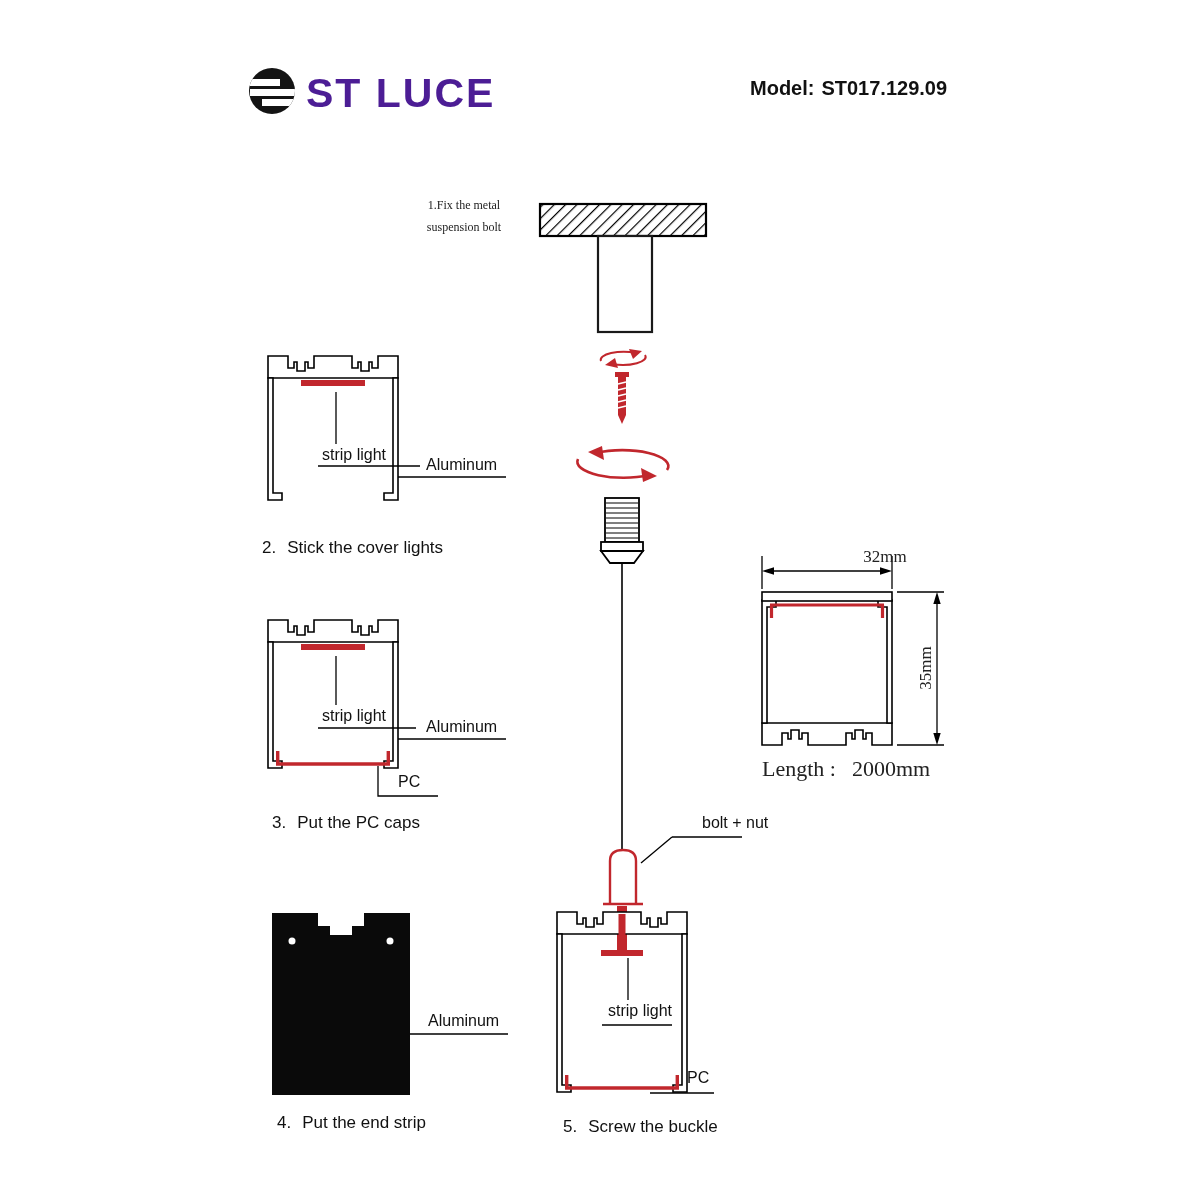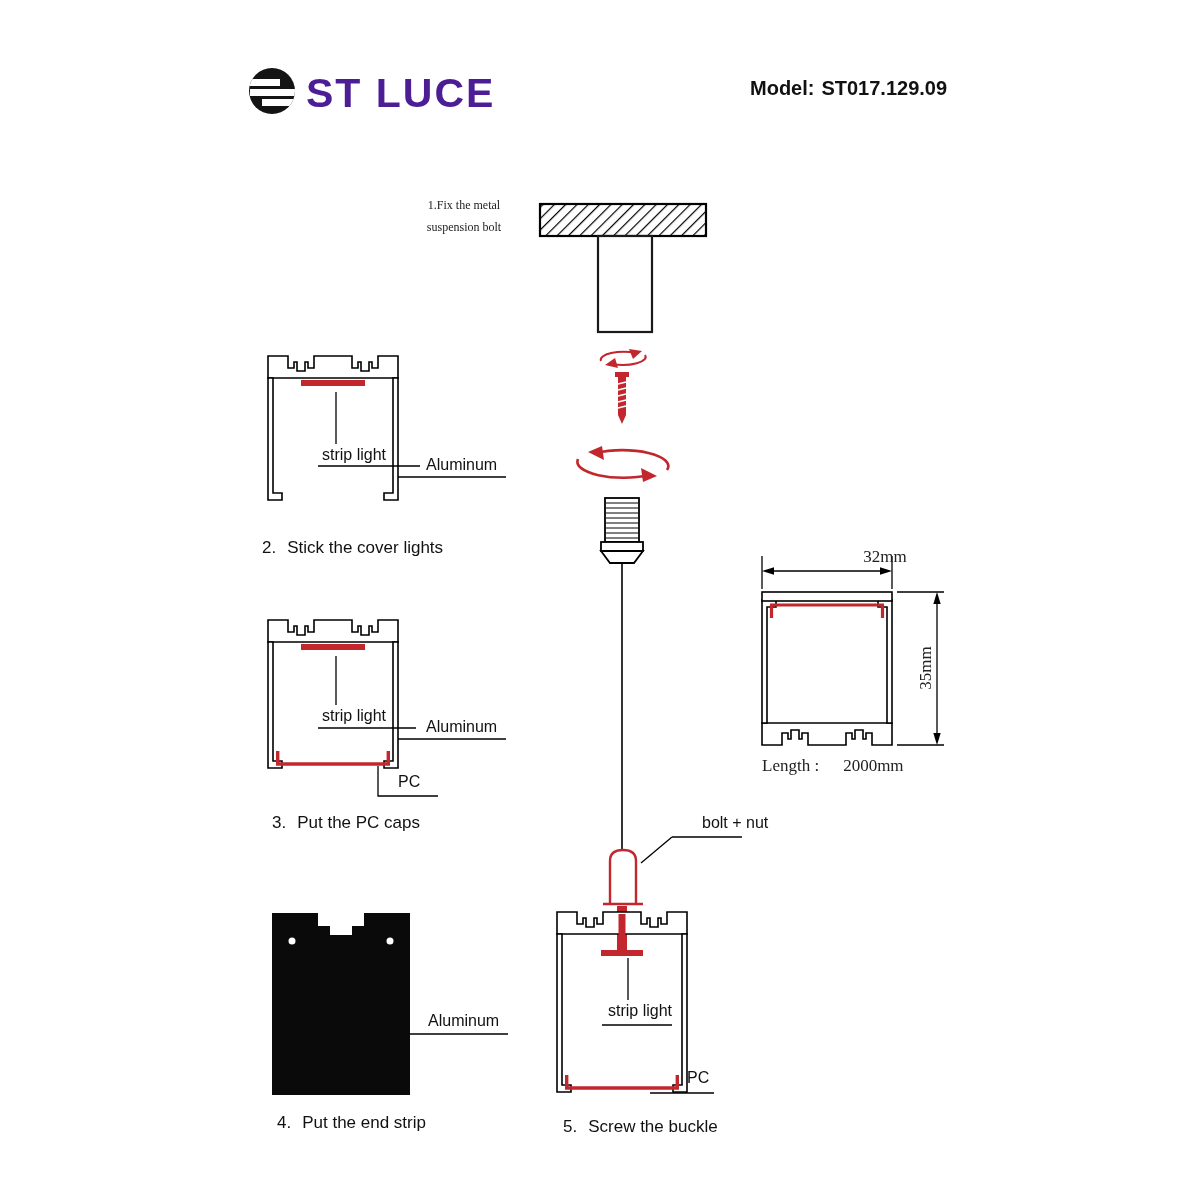--- a/index.html
+++ b/index.html
@@ -8,21 +8,21 @@
   svg.art{position:absolute;left:0;top:0;}
   .txt{position:absolute;white-space:nowrap;}
   .serif{font-family:"Liberation Serif",serif;}
   .brand{font-size:41px;font-weight:600;letter-spacing:2px;color:#4c1d95;}
   .model{font-size:20px;font-weight:bold;display:flex;gap:7px;align-items:flex-end;}
   .step1{width:124px;text-align:center;font-size:12px;line-height:22px;color:#222;}
   .lbl{font-size:16px;color:#111;}
   .cap{font-size:17px;display:flex;gap:11px;color:#111;}
   .dim{font-size:17px;text-align:center;color:#222;}
   .rot{transform:rotate(-90deg);transform-origin:center center;}
-  .len{font-size:17px;display:flex;gap:24px;color:#222;}
+  .len{font-size:22px;display:flex;gap:16px;color:#222;}
 </style>
 </head>
 <body>
 
 <div class="page">
 
   <svg class="art" width="1200" height="1200" viewBox="0 0 1200 1200">
     <defs>
       <pattern id="hatch" width="8" height="8" patternUnits="userSpaceOnUse" patternTransform="rotate(45)">
         <rect width="8" height="8" fill="#fff"></rect>

